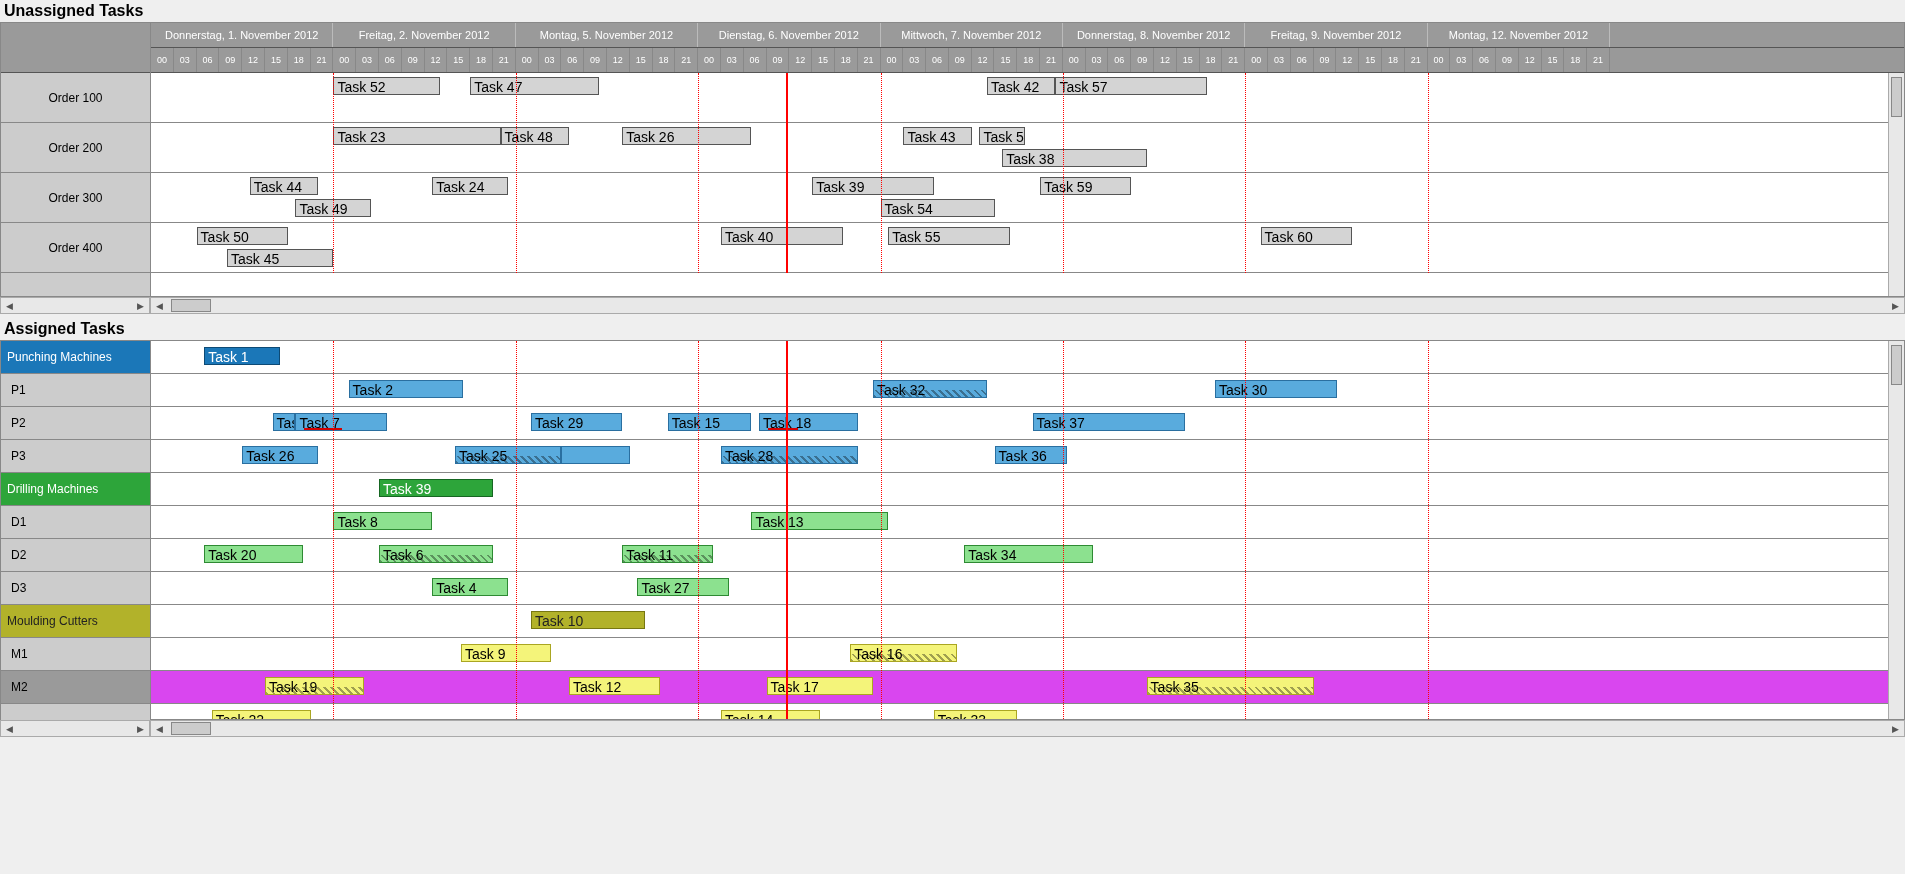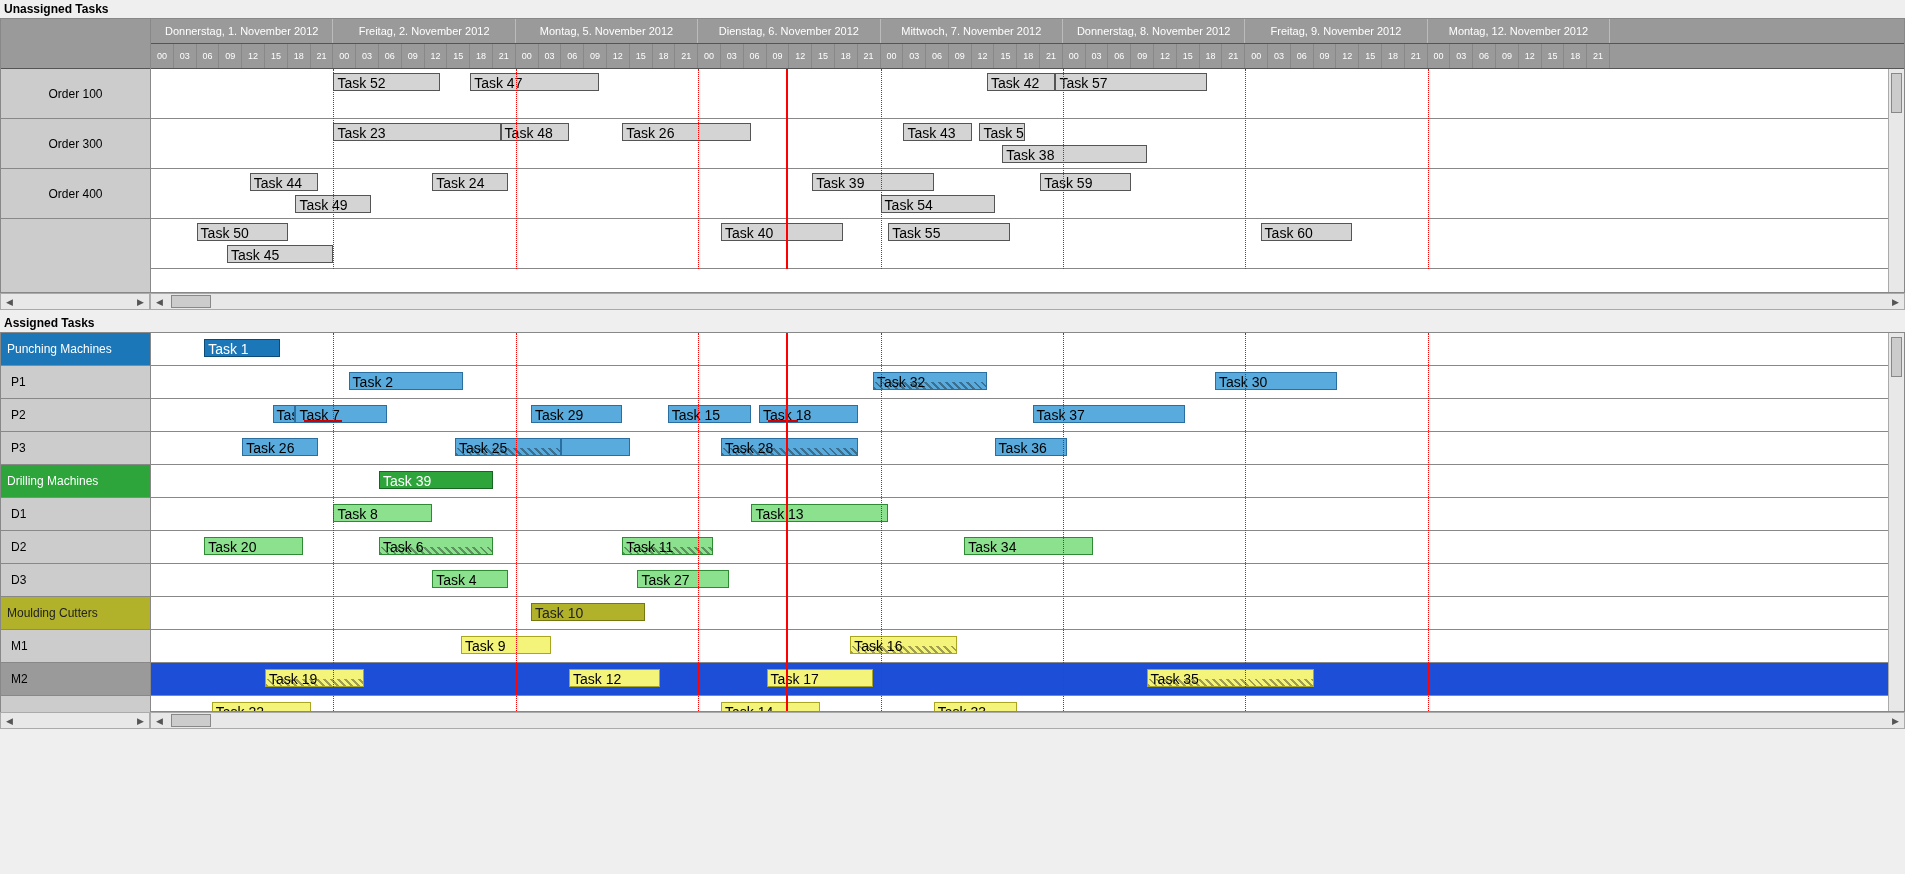--- a/index.html
+++ b/index.html
@@ -1,19 +1,19 @@
 <!DOCTYPE html>
 <html><head>
 <meta charset="utf-8">
 <style>
 * { box-sizing: border-box; margin: 0; padding: 0; }
 body { font-family: "Segoe UI", Tahoma, sans-serif; font-size: 12px; background: #efefef; overflow: hidden; }
 .app { display: flex; flex-direction: column; height: 874px; width: 1905px; }
 .section { display: flex; flex-direction: column; }
-.section-title { font-weight: bold; font-size: 12px; padding: 2px 4px; }
+.section-title { font-weight: bold; font-size: 16px; padding: 2px 4px; }
 .panel { display: flex; border: 1px solid #888; position: relative; }
 .left-col { width: 150px; flex-shrink: 0; border-right: 1px solid #888; background: #ccc; }
 .right-col { flex: 1; overflow: hidden; position: relative; background: #fff; }
 .header-row { display: flex; background: #999; color: #fff; border-bottom: 1px solid #555; height: 25px; align-items: center; }
 .header-cell { border-right: 1px solid #bbb; text-align: center; font-size: 11px; height: 100%; display: flex; align-items: center; justify-content: center; background: #9a9a9a; }
 .hour-row { display: flex; background: #999; color: #fff; height: 25px; border-bottom: 1px solid #555; font-size: 9px; }
 .hour-cell { border-right: 1px solid #888; text-align: center; flex-shrink: 0; background: #9a9a9a; display:flex; align-items:center; justify-content:center; }
 .left-head { height: 50px; background: #9a9a9a; border-bottom: 1px solid #555; }
 .row-label { height: 50px; display: flex; align-items: center; justify-content: center; border-bottom: 1px solid #888; background: #ccc; font-size: 12px; }
 .timeline-body { position: relative; }
@@ -34,37 +34,38 @@
 .group-gray { background: #ccc; }
 .group-darkgray { background: #9a9a9a; }
 .now-line { position: absolute; top: 0; bottom: 0; width: 2px; background: red; z-index: 50; }
 .day-sep { position: absolute; top: 0; bottom: 0; width: 0; border-left: 1px dotted red; z-index: 40; }
 .hscroll { height: 17px; background: #e8e8e8; border: 1px solid #aaa; display: flex; align-items: center; position: relative; }
 .hscroll .thumb { position:absolute; left:20px; width:40px; height:13px; background:#ccc; border:1px solid #888;}
 .hscroll .arr { width:17px; height:15px; display:flex; align-items:center; justify-content:center; font-size:9px; color:#555;}
 .hscroll .arr.right{ margin-left:auto;}
 .vscroll-track { position:absolute; right:0; top:50px; bottom:0; width:16px; background:#e8e8e8; border-left:1px solid #aaa;}
 .vscroll-thumb { position:absolute; left:2px; right:2px; top:4px; height:40px; background:#ccc; border:1px solid #888;}
-.highlight-row { background: #1d4ed8; }
+.highlight-row { background: #d946ef; }
 .hatched::after{ content:""; position:absolute; bottom:0; left:0; right:0; height:7px;
   background: repeating-linear-gradient(45deg, rgba(0,0,0,0.35) 0 2px, transparent 2px 5px);}
 .redbar { position:absolute; bottom:-2px; height:4px; background:#d40000;}
 </style>
 </head>
 <body>
 
 <div class="app">
 
   <div class="section">
     <div class="section-title">Unassigned Tasks</div>
     <div class="panel" style="height:275px;">
       <div class="left-col">
         <div class="left-head"></div>
         <div id="unassigned-labels">
             <div class="row-label">Order 100</div>
+            <div class="row-label">Order 200</div>
             <div class="row-label">Order 300</div>
             <div class="row-label">Order 400</div>
           </div>
       </div>
       <div class="right-col">
         <div id="day-header" class="header-row">
             <div class="header-cell" style="width: 182.4px;">Donnerstag, 1. November 2012</div>
             <div class="header-cell" style="width: 182.4px;">Freitag, 2. November 2012</div>
             <div class="header-cell" style="width: 182.4px;">Montag, 5. November 2012</div>
             <div class="header-cell" style="width: 182.4px;">Dienstag, 6. November 2012</div>

